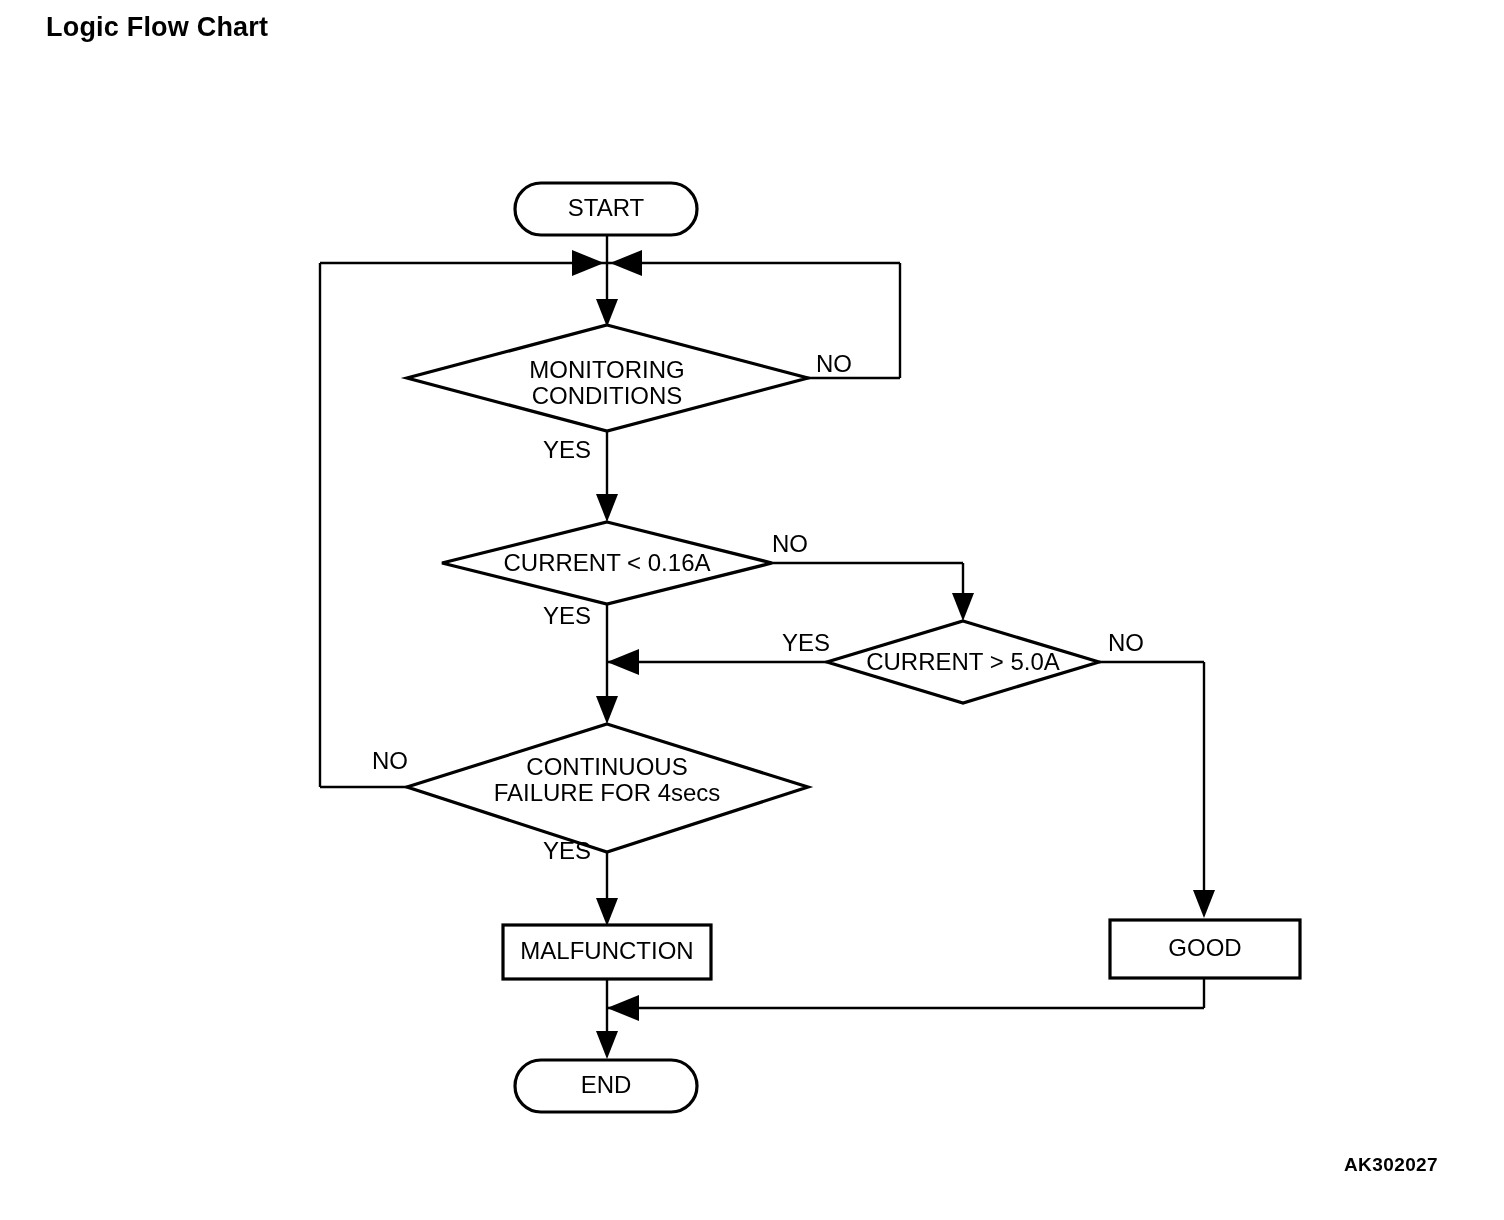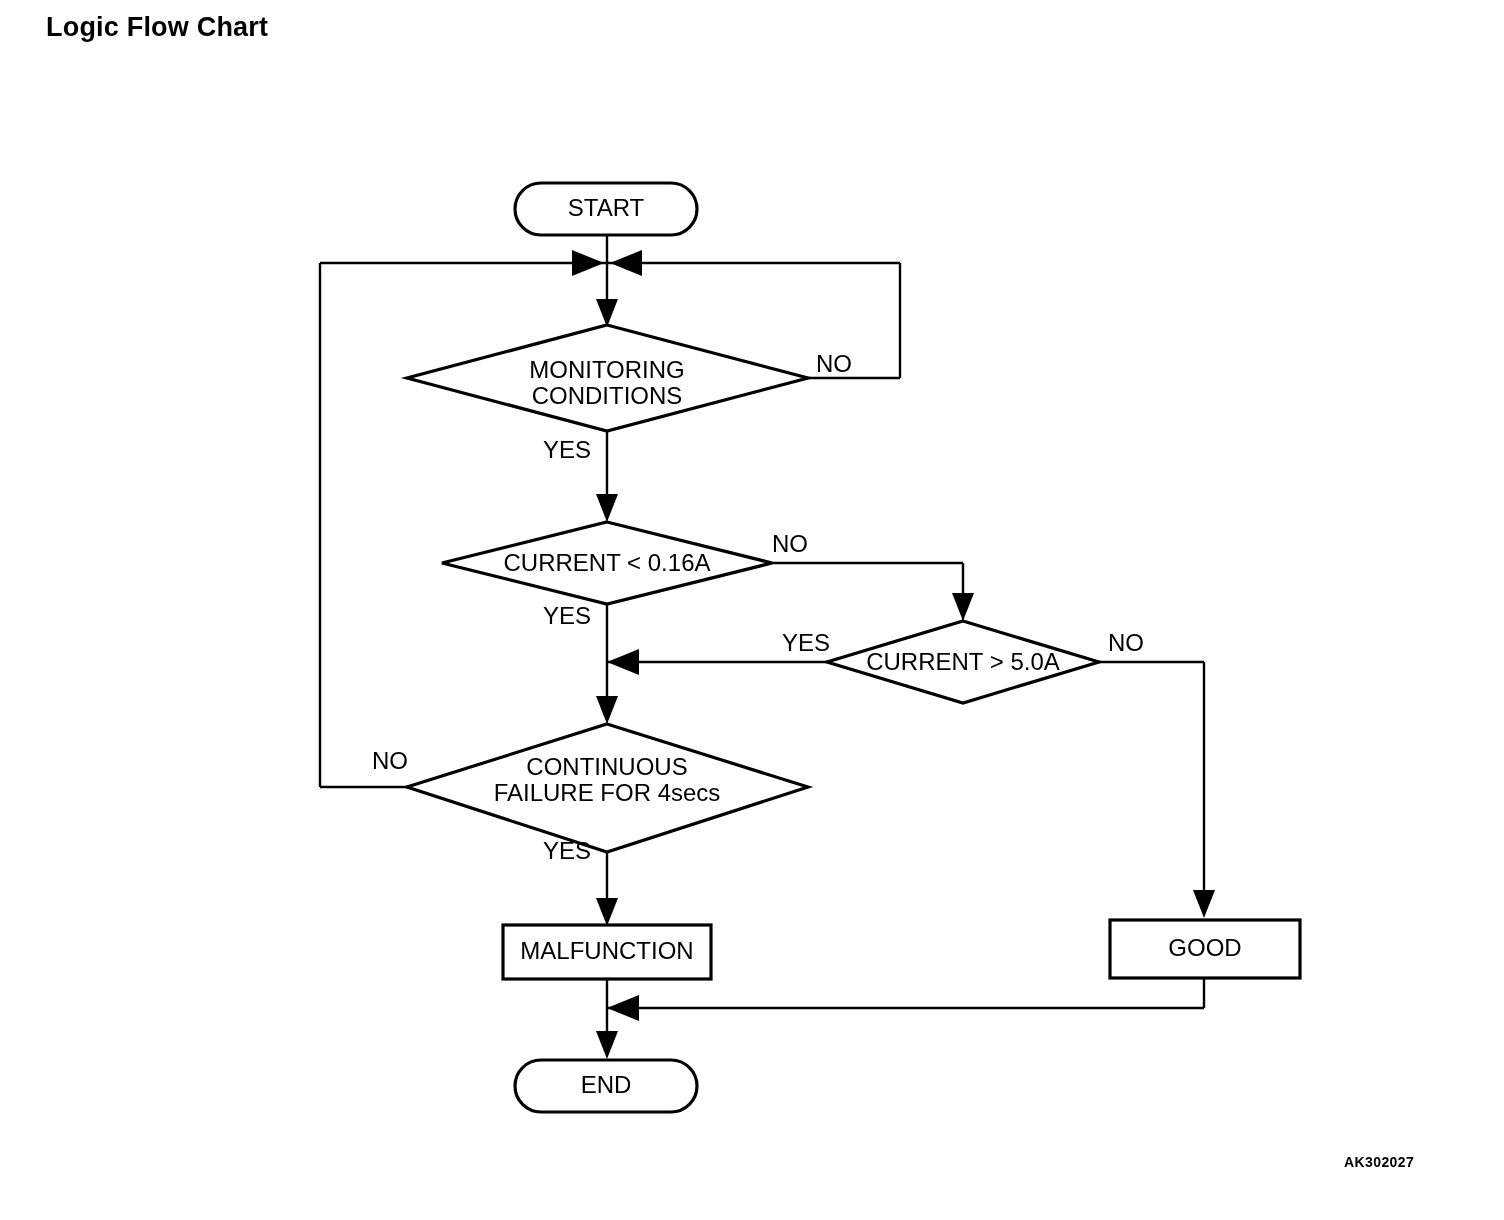--- a/index.html
+++ b/index.html
@@ -22,21 +22,21 @@
     top: 12px;
     font-size: 27px;
     font-weight: bold;
     letter-spacing: 0.2px;
     white-space: nowrap;
   }
   #figure-code {
     position: absolute;
     left: 1344px;
     top: 1154px;
-    font-size: 14px;
+    font-size: 19px;
     font-weight: bold;
     letter-spacing: 0.4px;
     white-space: nowrap;
   }
   #chart-area {
     position: absolute;
     left: 0;
     top: 0;
     width: 1504px;
     height: 876px;

